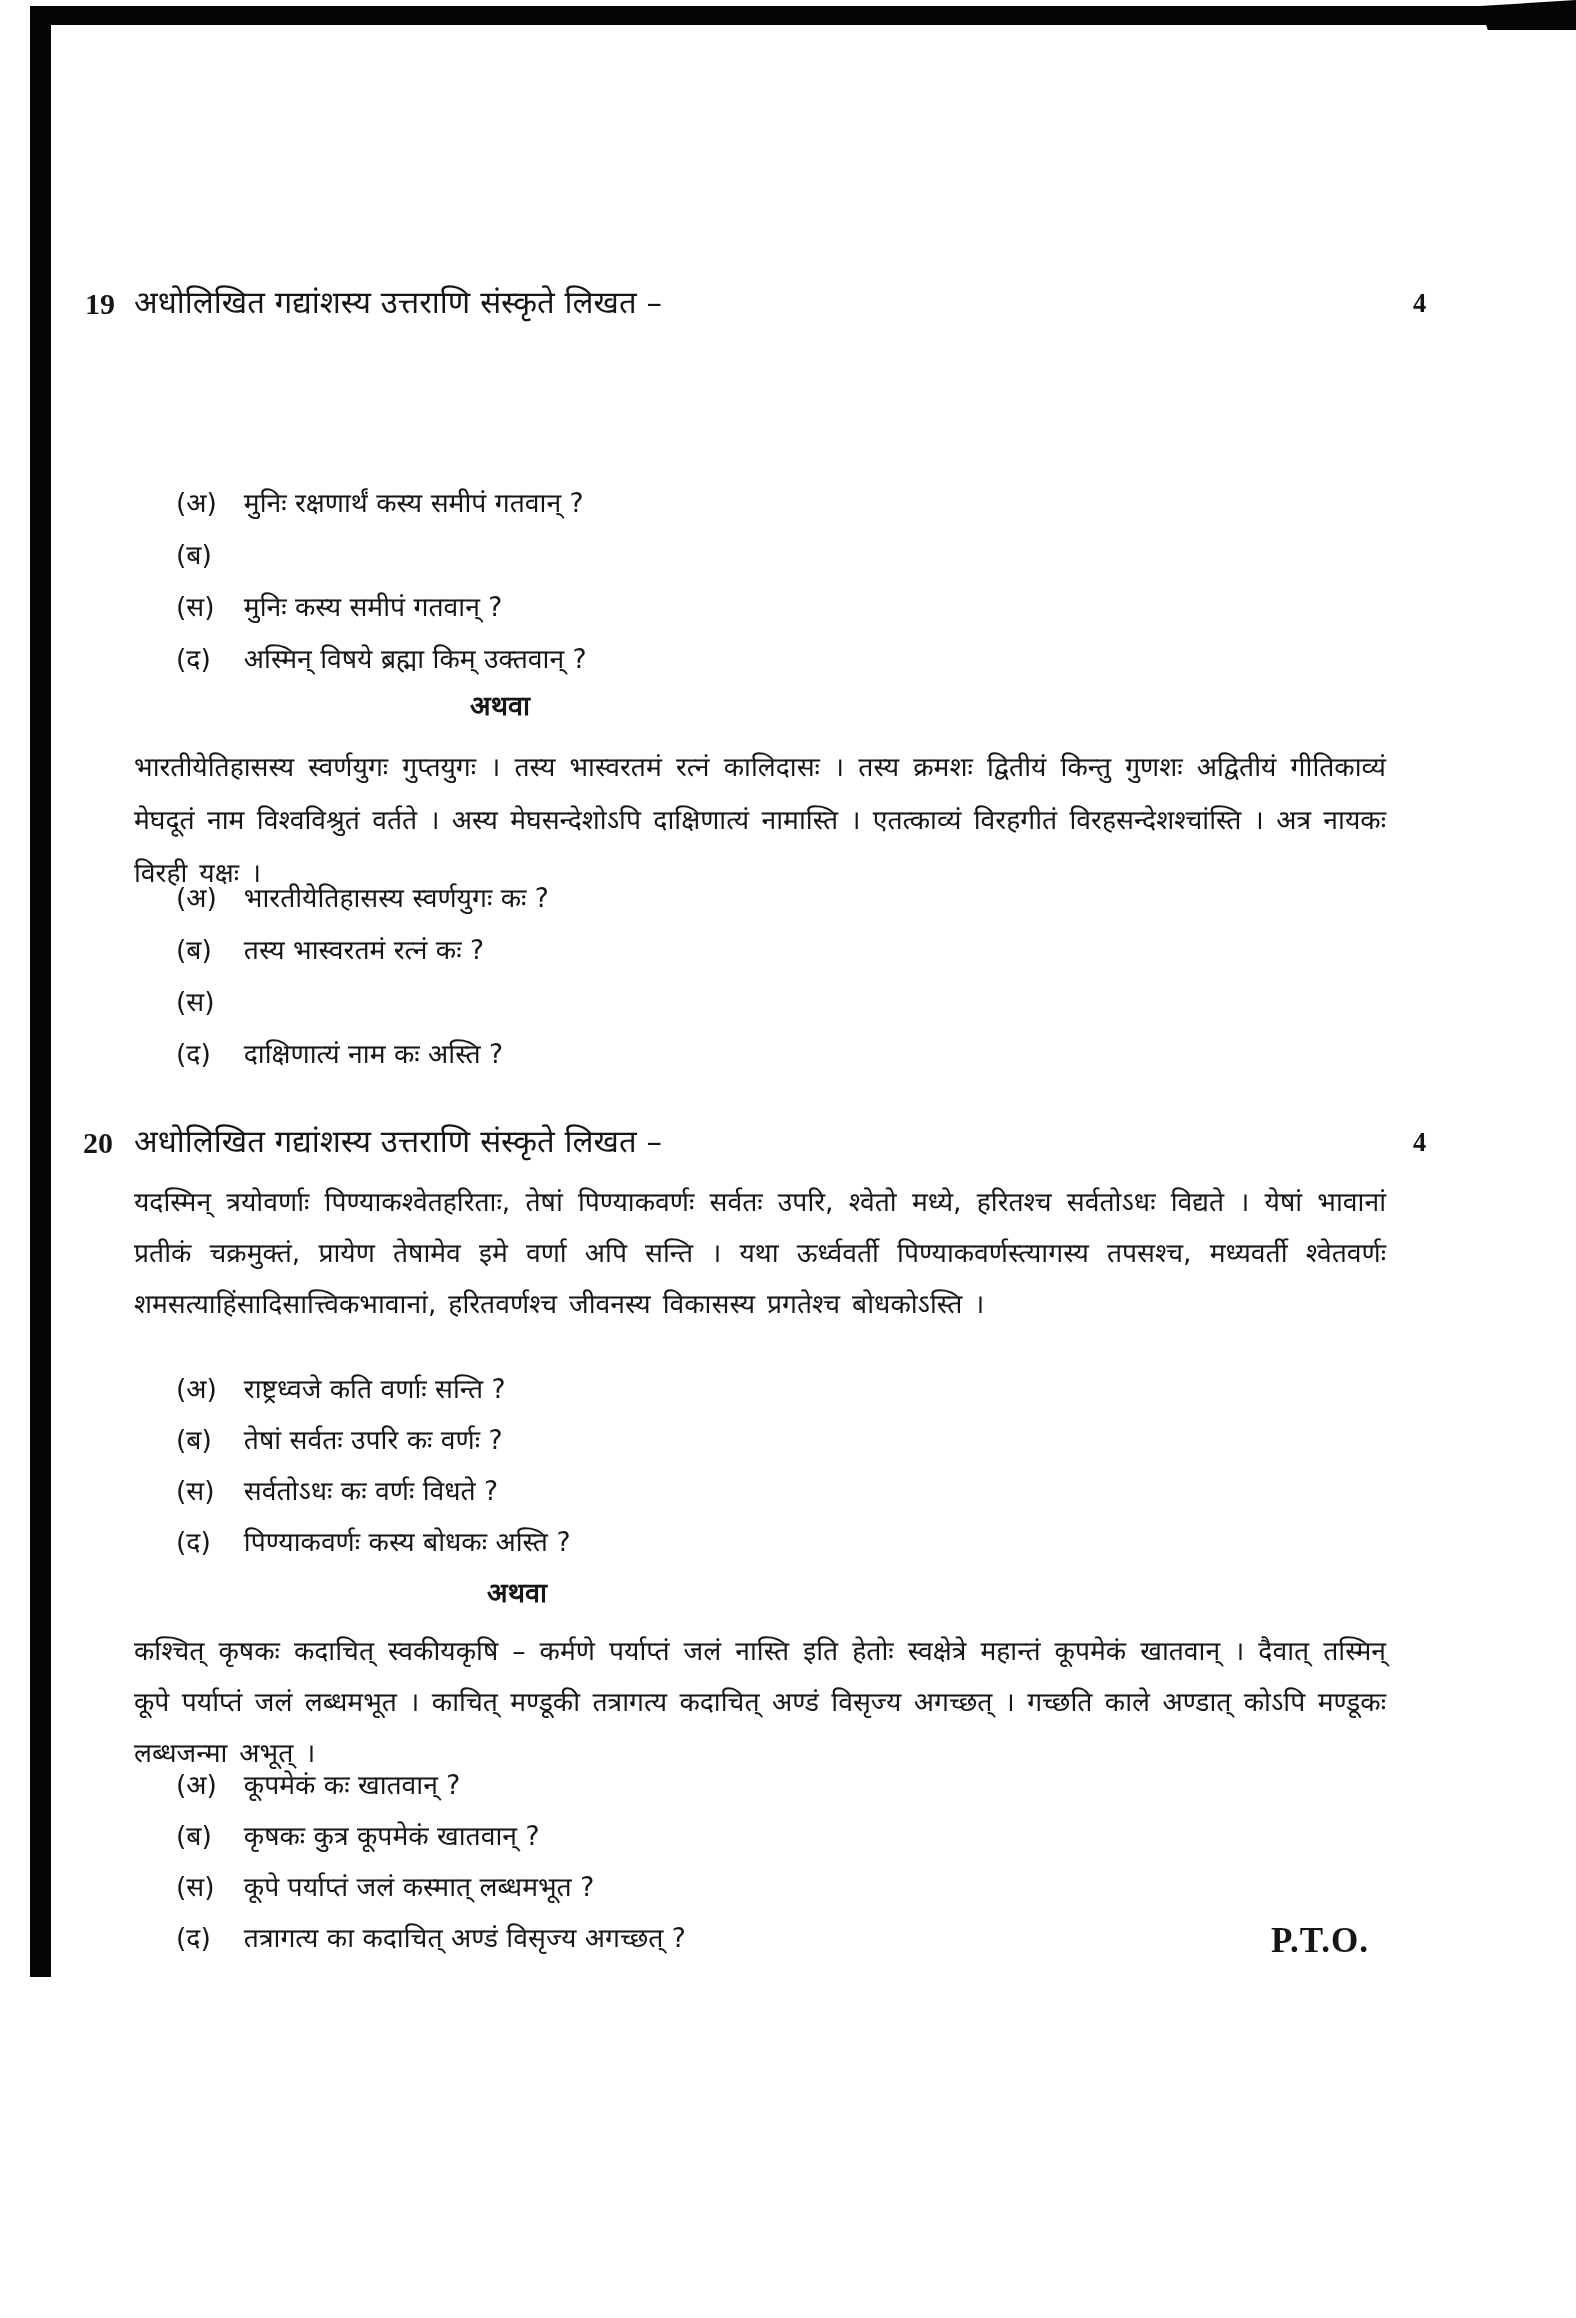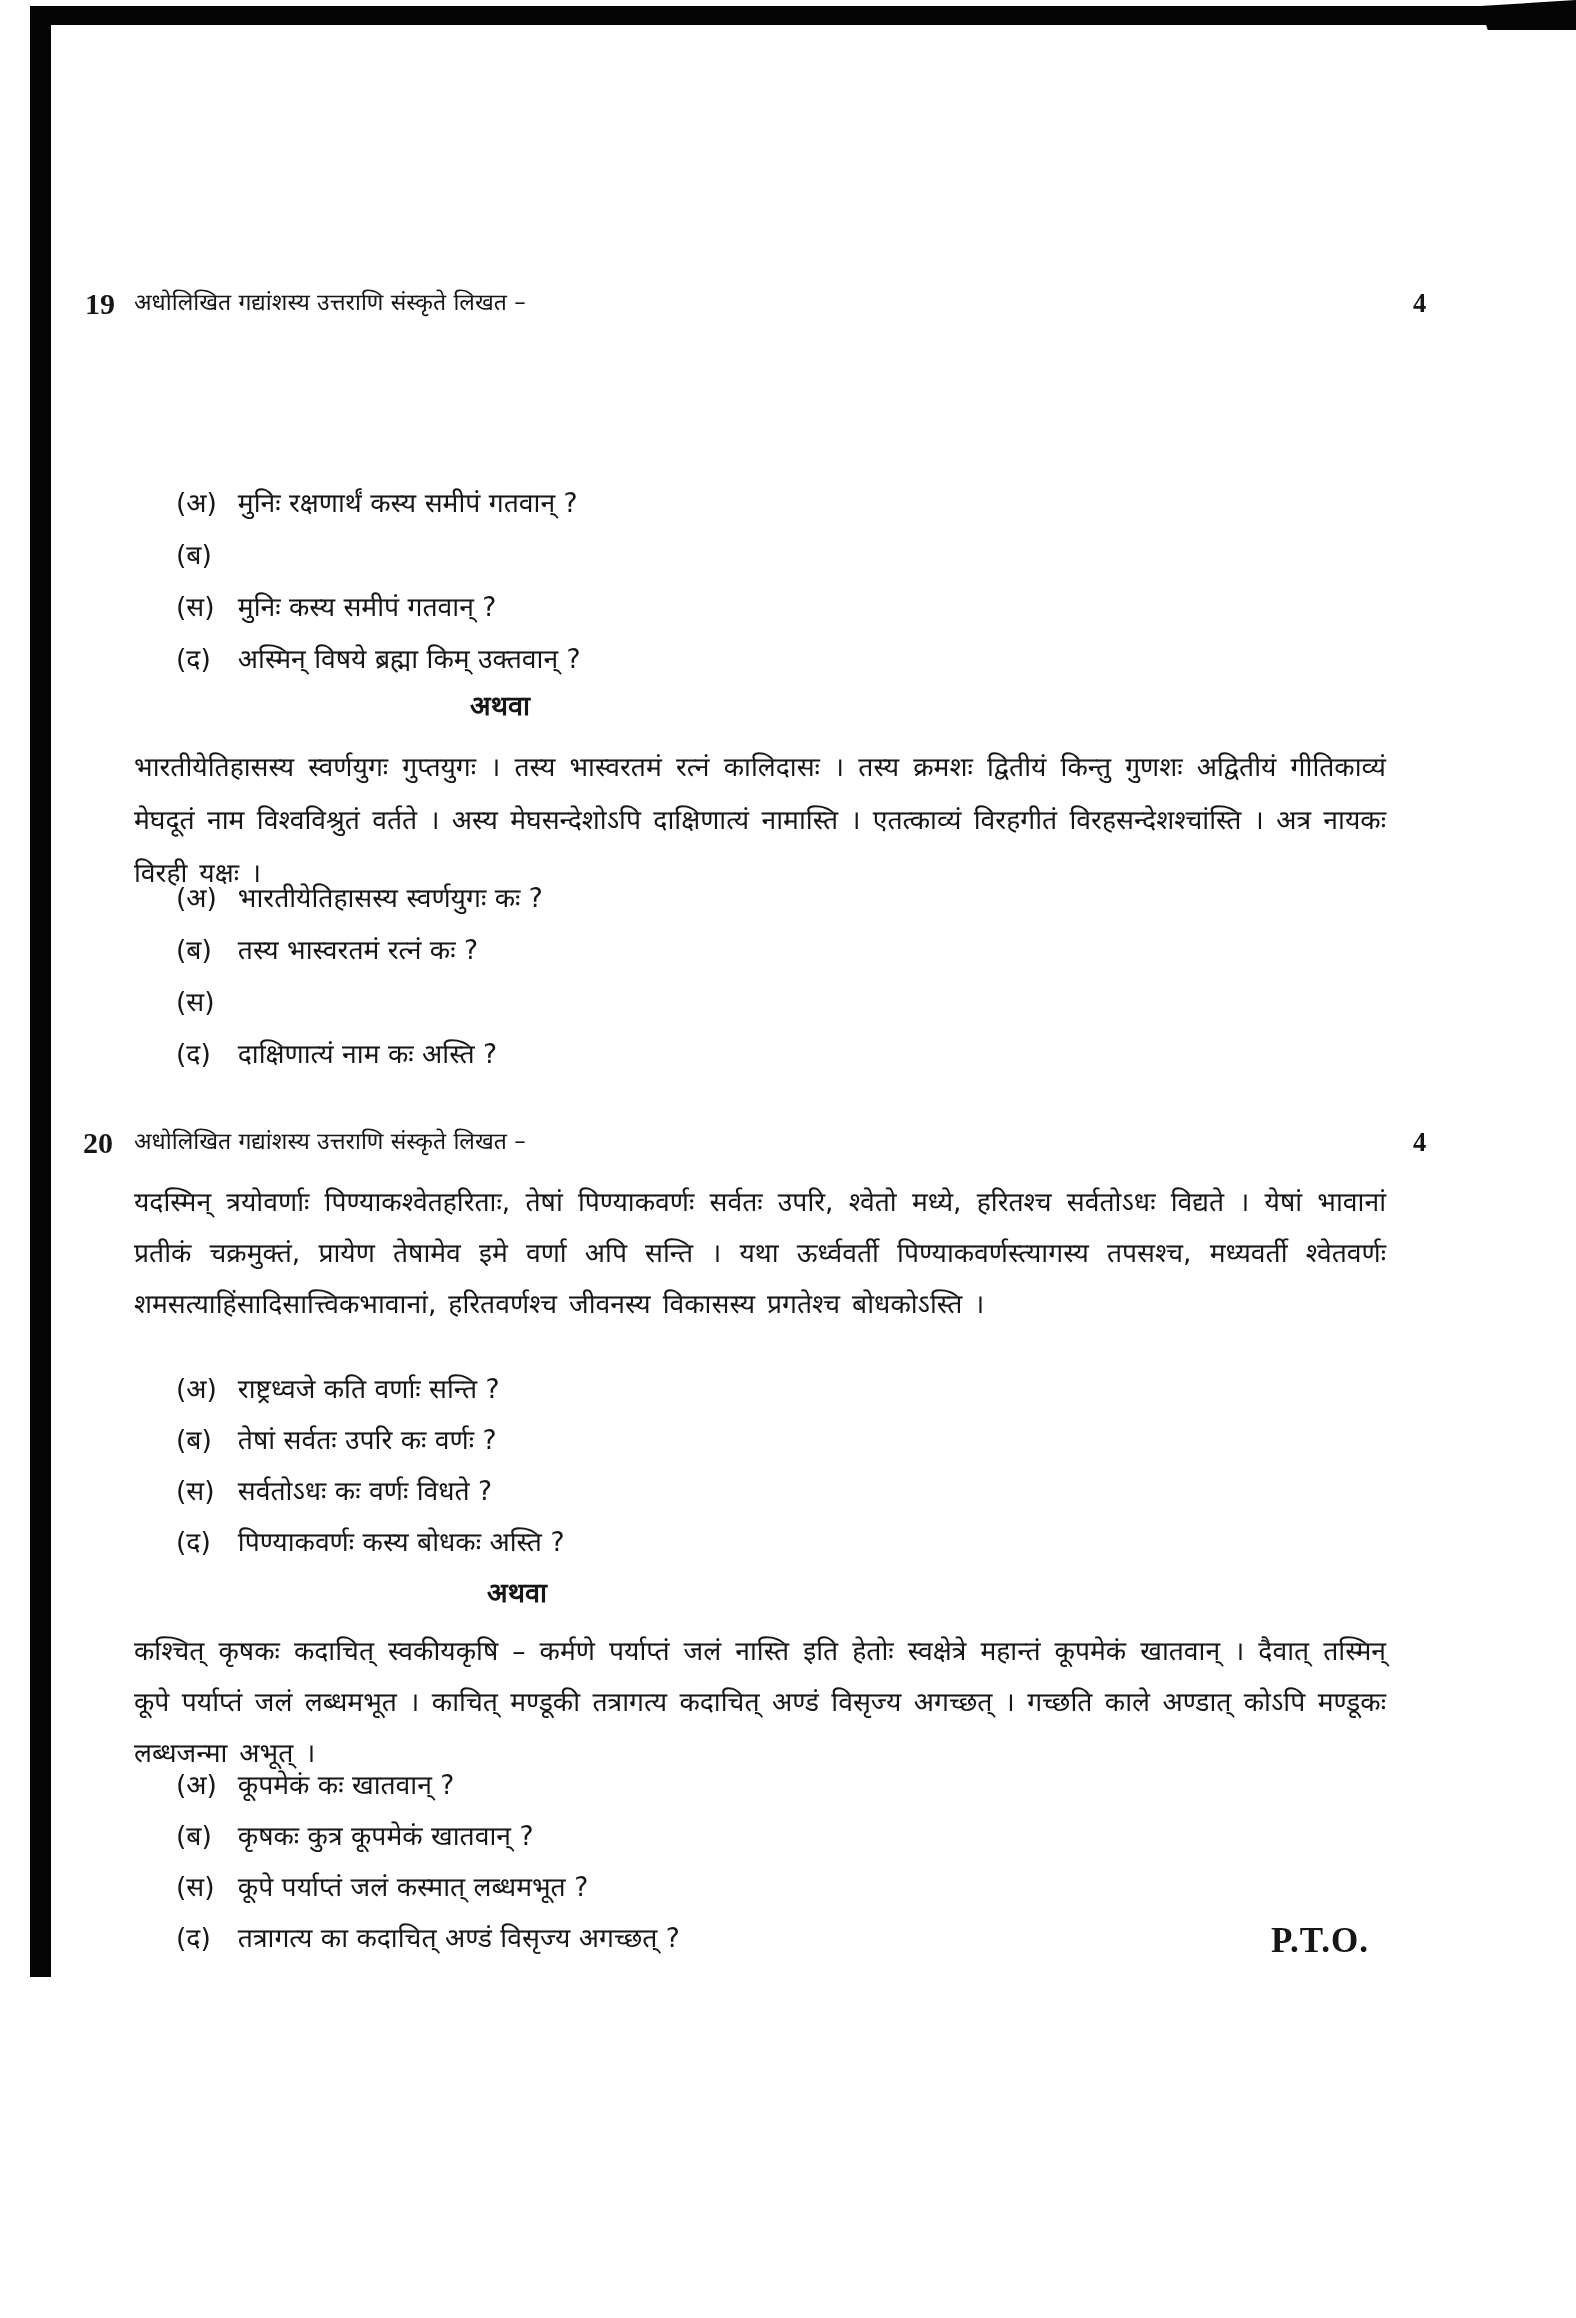--- a/index.html
+++ b/index.html
@@ -10,36 +10,36 @@
     overflow:hidden;
     font-family:"DejaVu Sans",sans-serif;
     color:#161616;
   }
   
   .scan-top{position:absolute;left:41px;top:6.2px;right:0;height:18.5px;background:#050505;}
   .scan-top-thick{position:absolute;right:0;top:0;width:97px;height:30px;background:#050505;clip-path:polygon(0 20%,100% 0,100% 100%,8% 100%);}
   .scan-left{position:absolute;left:30px;top:6.2px;width:21px;height:2137px;background:#050505;}
   
   .qnum{position:absolute;font-family:"Liberation Serif",serif;font-weight:700;font-size:30px;line-height:35px;}
-  .instr{position:absolute;font-size:23px;line-height:37px;white-space:nowrap;}
+  .instr{position:absolute;font-size:31px;line-height:37px;white-space:nowrap;}
   .marks{position:absolute;font-family:"Liberation Serif",serif;font-weight:700;font-size:26.5px;line-height:35px;}
   .passage{
     position:absolute;left:134px;width:1252px;
     font-size:26.5px;line-height:53px;
     text-align:justify;text-justify:inter-word;
     word-spacing:3.5px;
   }
   .passage.lh58{line-height:51px;}
   .passage.indent{text-indent:64px;}
   .subq-list{position:absolute;left:134px;width:1252px;}
   .subq-row{display:flex;align-items:flex-start;padding-left:42px;font-size:26.5px;}
   .subq-row.h59{height:52px;}
   .subq-row.h58{height:51px;}
   .subq-label{min-width:53px;margin-right:8.8px;white-space:nowrap;}
-  .subq-text{white-space:nowrap;}
+  .subq-text{white-space:nowrap;margin-left:6px;}
   .or-sep{position:absolute;font-size:27px;font-weight:700;line-height:32px;}
   
   .code-box{
     position:absolute;left:106px;top:1998px;
     border:3.5px solid #0a0a0a;padding:0.9px 10.6px 2.6px 10.6px;
     font-weight:700;font-size:39px;line-height:39px;
     font-family:Liberation Sans, sans-serif;
   }
   .series{position:absolute;left:192px;top:2003px;font-family:"Liberation Serif",serif;font-size:32px;line-height:39px;}
   .page-num{position:absolute;left:770px;top:2001px;font-family:"Liberation Serif",serif;font-size:30px;line-height:39px;}

